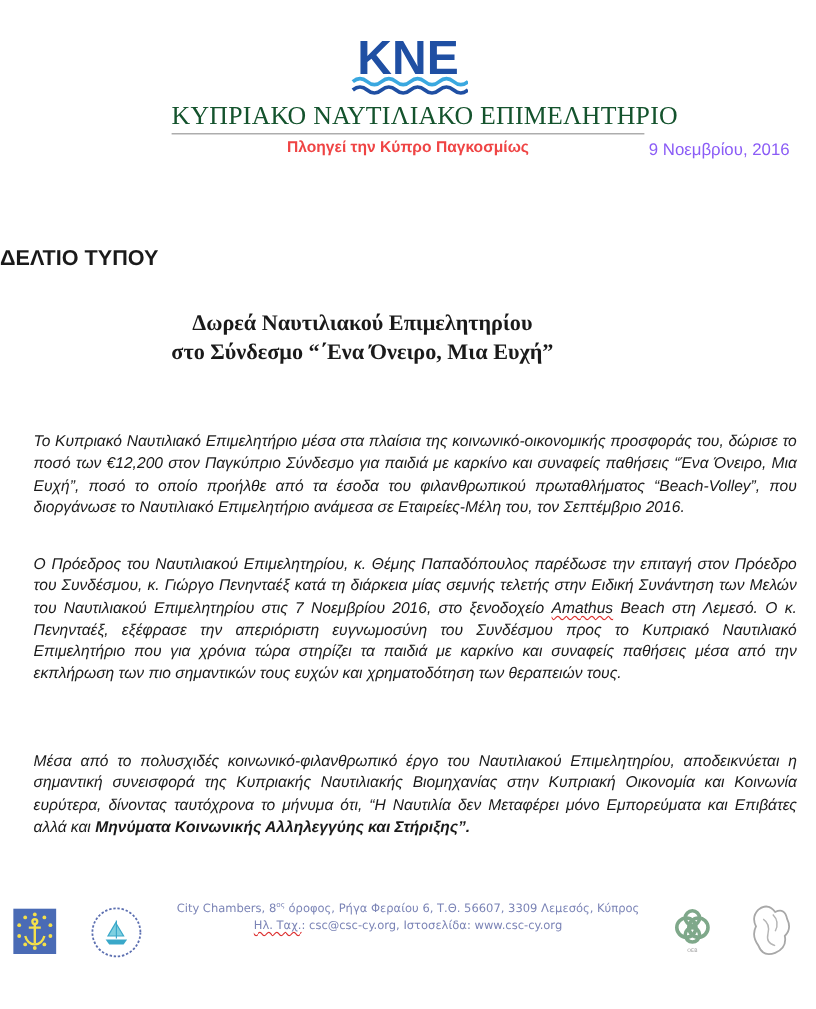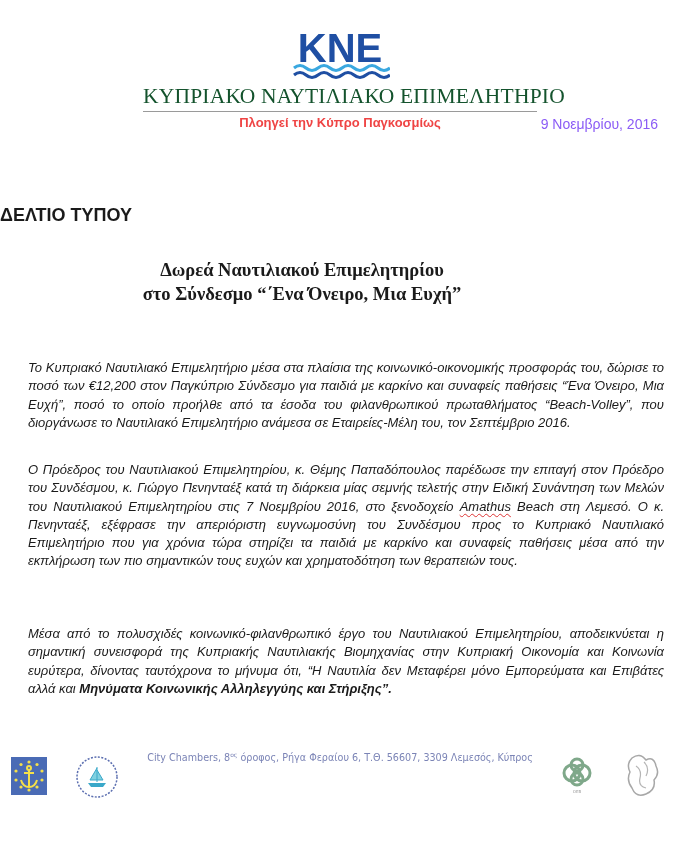--- a/index.html
+++ b/index.html
@@ -50,20 +50,21 @@
 </div>
 
 <div class="body-text p1">Το Κυπριακό Ναυτιλιακό Επιμελητήριο μέσα στα πλαίσια της κοινωνικό-οικονομικής προσφοράς του, δώρισε το ποσό των €12,200 στον Παγκύπριο Σύνδεσμο για παιδιά με καρκίνο και συναφείς παθήσεις “Ένα Όνειρο, Μια Ευχή”, ποσό το οποίο προήλθε από τα έσοδα του φιλανθρωπικού πρωταθλήματος “Beach-Volley”, που διοργάνωσε το Ναυτιλιακό Επιμελητήριο ανάμεσα σε Εταιρείες-Μέλη του, τον Σεπτέμβριο 2016.</div>
 
 <div class="body-text p2"><span>Ο Πρόεδρος του Ναυτιλιακού Επιμελητηρίου, κ. Θέμης Παπαδόπουλος παρέδωσε την επιταγή στον Πρόεδρο του Συνδέσμου, κ. Γιώργο Πενηνταέξ κατά τη διάρκεια μίας σεμνής τελετής στην Ειδική Συνάντηση των Μελών του Ναυτιλιακού Επιμελητηρίου στις 7 Νοεμβρίου 2016, στο ξενοδοχείο </span><span class="squiggle">Amathus</span><span> Beach στη Λεμεσό. Ο κ. Πενηνταέξ, εξέφρασε την απεριόριστη ευγνωμοσύνη του Συνδέσμου προς το Κυπριακό Ναυτιλιακό Επιμελητήριο που για χρόνια τώρα στηρίζει τα παιδιά με καρκίνο και συναφείς παθήσεις μέσα από την εκπλήρωση των πιο σημαντικών τους ευχών και χρηματοδότηση των θεραπειών τους.</span></div>
 
 <div class="body-text p3"><span>Μέσα από το πολυσχιδές κοινωνικό-φιλανθρωπικό έργο του Ναυτιλιακού Επιμελητηρίου, αποδεικνύεται η σημαντική συνεισφορά της Κυπριακής Ναυτιλιακής Βιομηχανίας στην Κυπριακή Οικονομία και Κοινωνία ευρύτερα, δίνοντας ταυτόχρονα το μήνυμα ότι, “Η Ναυτιλία δεν Μεταφέρει μόνο Εμπορεύματα και Επιβάτες αλλά και </span><b>Μηνύματα Κοινωνικής Αλληλεγγύης και Στήριξης”.</b></div>
 
 <div class="footer">
   <div><span>City Chambers, 8</span><sup>ος</sup><span> όροφος, Ρήγα Φεραίου 6, Τ.Θ. 56607, 3309 Λεμεσός, Κύπρος</span></div>
+  <div><span class="squiggle">Ηλ. Ταχ.</span><span>:  csc@csc-cy.org, Ιστοσελίδα: www.csc-cy.org</span></div>
 </div>
 
 <svg class="foot-logo fl1" viewBox="0 0 36 38">
   <rect x="0" y="0" width="36" height="38" fill="#4a6bb5"></rect>
   <g fill="#f4e04a">
     <circle cx="18" cy="5" r="1.6"></circle>
       <circle cx="26" cy="7.5" r="1.6"></circle>
       <circle cx="31" cy="14" r="1.6"></circle>
       <circle cx="31" cy="23" r="1.6"></circle>
       <circle cx="26" cy="30" r="1.6"></circle>

